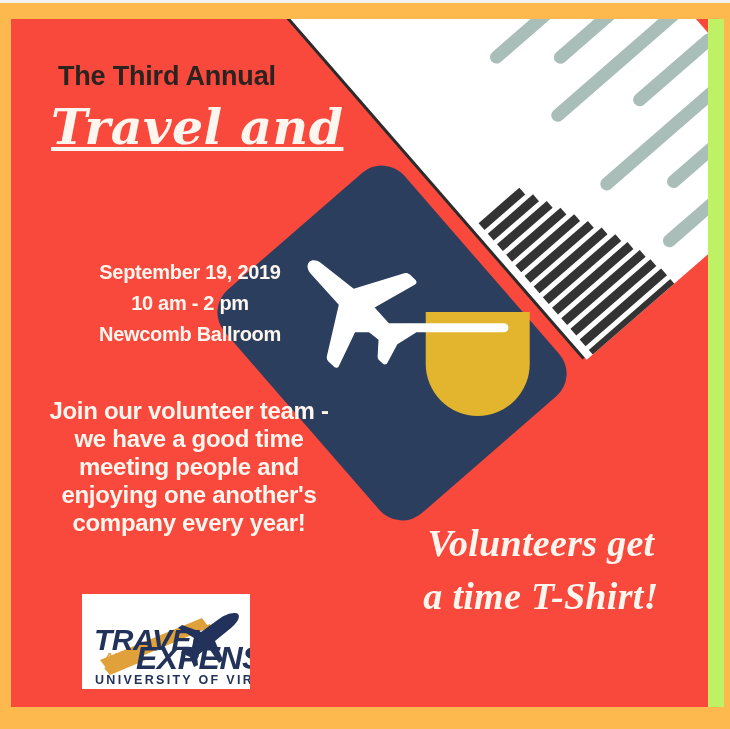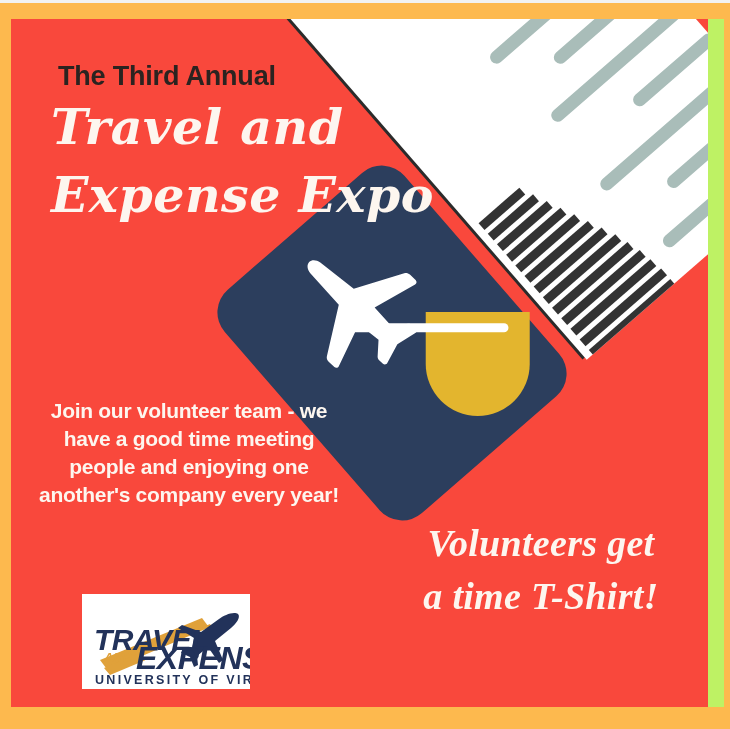--- a/index.html
+++ b/index.html
@@ -171,20 +171,21 @@
     left: 40px;
     top: 74px;
     width: 420px;
     color: #fdf6ef;
     font-family: "DejaVu Serif", serif;
     font-style: italic;
     font-weight: bold;
     font-size: 49px;
     line-height: 68px;
     letter-spacing: 0.5px;
+    text-decoration: underline;
   }
   .title-script .line2 { display: block; margin-left: 0px; }
 
   .details {
     position: absolute;
     left: 20px;
     top: 238px;
     width: 318px;
     text-align: center;
     color: #fdf6ef;
@@ -194,21 +195,21 @@
     letter-spacing: -0.3px;
   }
 
   .blurb {
     position: absolute;
     left: 28px;
     top: 378px;
     width: 300px;
     text-align: center;
     color: #fdf6ef;
-    font-size: 21px;
+    font-size: 24px;
     font-weight: bold;
     line-height: 28px;
     letter-spacing: -0.3px;
   }
 
   .tshirt {
     position: absolute;
     left: 380px;
     top: 498px;
     width: 300px;
@@ -289,23 +290,27 @@
           <div class="gline" style="top:414px; width:172px; left:10px;"></div>
         </div>
       </div>
 
     </div>
 
     <div class="kicker">The Third Annual</div>
 
     <div class="title-script">
       <span>Travel and</span>
-      <span class="line2">Expense Expo</span>
-    </div>
-
+    </div>
+
+    <div class="details">
+      <div>September 19, 2019</div>
+      <div>10 am - 2 pm</div>
+      <div>Newcomb Ballroom</div>
+    </div>
 
     <div class="blurb">Join our volunteer team - we have a good time meeting people and enjoying one another's company every year!</div>
 
     <div class="tshirt">
       <span>Volunteers get</span><br>
       <span>a time T-Shirt!</span>
     </div>
 
     <div class="logo-box">
       <svg class="logo-svg" viewBox="0 0 196 95" aria-hidden="true">

